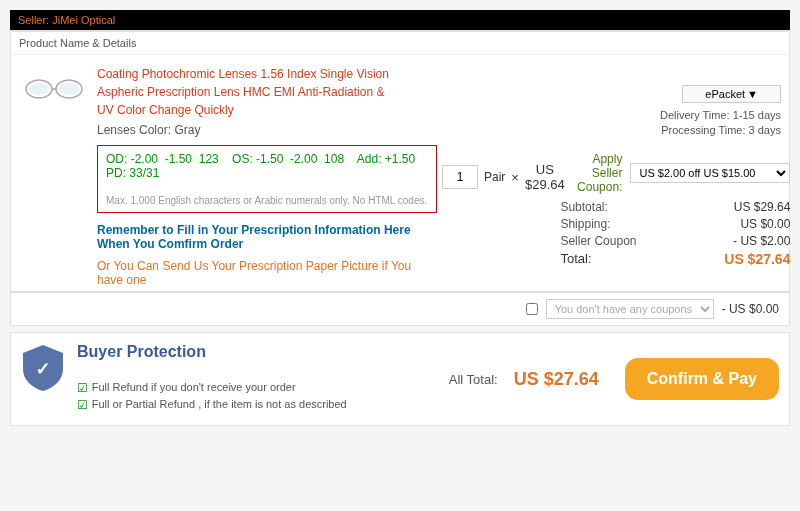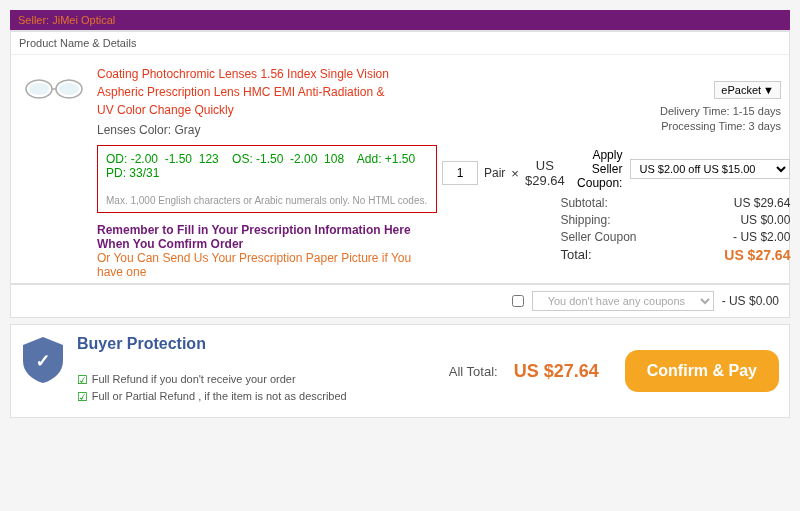--- a/index.html
+++ b/index.html
@@ -1,67 +1,67 @@
 <!DOCTYPE html>
 <html><head>
   <meta charset="utf-8">
   <style>
     * { box-sizing: border-box; margin: 0; padding: 0; }
     body { font-family: Arial, sans-serif; font-size: 12px; color: #333; background: #f5f5f5; }
 
     .page-wrapper { background: #f5f5f5; padding: 10px; width: 800px; min-height: 511px; }
 
-    .seller-bar { font-size: 11px; color: #555; padding: 4px 8px; background: #701a75; border-bottom: 1px solid #e0e0e0; }
+    .seller-bar { font-size: 11px; color: #555; padding: 4px 8px; background: #000000; border-bottom: 1px solid #e0e0e0; }
     .seller-bar span { color: #e4732a; }
 
     .product-header { font-size: 11px; color: #555; padding: 5px 8px; border-bottom: 1px solid #eee; }
 
     .product-image { width: 70px; flex-shrink: 0; display: flex; align-items: center; justify-content: center; margin-top: 4px; }
 
     .lens-img { width: 60px; height: 40px; }
 
     .product-details { flex: 1; }
     .product-name { font-size: 12px; color: #333; line-height: 1.5; margin-bottom: 4px; }
     .product-name span { color: #e4391b; }
     .lenses-color { font-size: 12px; color: #555; margin-bottom: 8px; }
 
     .message-box { border: 1px solid #c00; padding: 6px 8px; display: inline-block; min-width: 340px; max-width: 360px; }
     .message-label { font-size: 11px; color: #333; margin-bottom: 4px; }
     .message-textarea { width: 100%; border: none; outline: none; font-size: 12px; color: #090; resize: none; height: 36px; font-family: Arial, sans-serif; }
     .message-hint { font-size: 10px; color: #999; margin-top: 4px; }
 
-    .reminder-text { font-size: 12px; color: #701a75; margin-top: 10px; font-weight: bold; }
-    .reminder-text2 { font-size: 12px; color: #e4732a; }
+    .reminder-text { font-size: 12px; color: #0369a1; margin-top: 10px; font-weight: bold; }
+    .reminder-text2 { font-size: 12px; color: #e4732a; margin-top: 8px; }
 
     .qty-section { display: flex; align-items: center; gap: 6px; font-size: 13px; }
     .qty-input { width: 36px; height: 24px; border: 1px solid #ccc; text-align: center; font-size: 12px; }
     .qty-unit { font-size: 12px; color: #333; }
     .qty-price { font-size: 13px; color: #333; }
 
     .shipping-section { text-align: right; font-size: 12px; color: #333; min-width: 120px; }
     .free-shipping { color: #090; font-weight: bold; font-size: 12px; }
     .shipping-info { font-size: 11px; color: #555; margin-top: 3px; }
 
     .shipping-method { display: flex; align-items: center; gap: 2px; }
-    .epacket-btn { border: 1px solid #ccc; background: #f9f9f9; padding: 2px 6px; font-size: 11px; cursor: pointer; display: flex; align-items: center; gap: 2px; }
+    .epacket-btn { border: 1px solid #ccc; background: #f9f9f9; padding: 2px 22px; font-size: 11px; cursor: pointer; display: flex; align-items: center; gap: 2px; }
 
     .coupon-row { display: flex; align-items: center; gap: 8px; margin-bottom: 6px; font-size: 12px; }
-    .coupon-label { color: #000000; }
+    .coupon-label { color: #4d7c0f; }
     .coupon-select { border: 1px solid #ccc; padding: 2px 4px; font-size: 11px; background: #fff; min-width: 160px; }
 
     .summary-table { font-size: 12px; }
     .summary-row { display: flex; justify-content: space-between; gap: 40px; margin-bottom: 3px; color: #555; }
     .summary-row .value { color: #333; }
     .summary-row.total-row .label { color: #333; font-size: 13px; }
     .summary-row.total-row .value { color: #e4732a; font-weight: bold; font-size: 14px; }
     .discount { color: #c00; }
 
     .aliexpress-coupon-row { background: #fff; border: 1px solid #e0e0e0; padding: 6px 10px; display: flex; align-items: center; gap: 8px; font-size: 12px; justify-content: flex-end; margin-bottom: 6px; }
     .ali-coupon-check { width: 12px; height: 12px; }
-    .ali-coupon-select { border: 1px solid #ccc; padding: 2px 11px; font-size: 11px; background: #fff; min-width: 160px; color: #aaa; }
+    .ali-coupon-select { border: 1px solid #ccc; padding: 2px 4px; font-size: 11px; background: #fff; min-width: 160px; color: #aaa; }
     .ali-coupon-discount { color: #333; font-size: 12px; }
 
     .bottom-section { background: #fff; border: 1px solid #e0e0e0; padding: 10px; display: flex; align-items: center; justify-content: space-between; }
 
     .buyer-protection { display: flex; align-items: flex-start; gap: 12px; }
     .bp-content { }
     .bp-title { font-size: 16px; font-weight: bold; color: #3a5a99; margin-bottom: 20px; }
     .bp-item { font-size: 11px; color: #555; display: flex; align-items: flex-start; gap: 4px; margin-bottom: 3px; }
     .bp-check { color: #090; font-size: 12px; }
 

